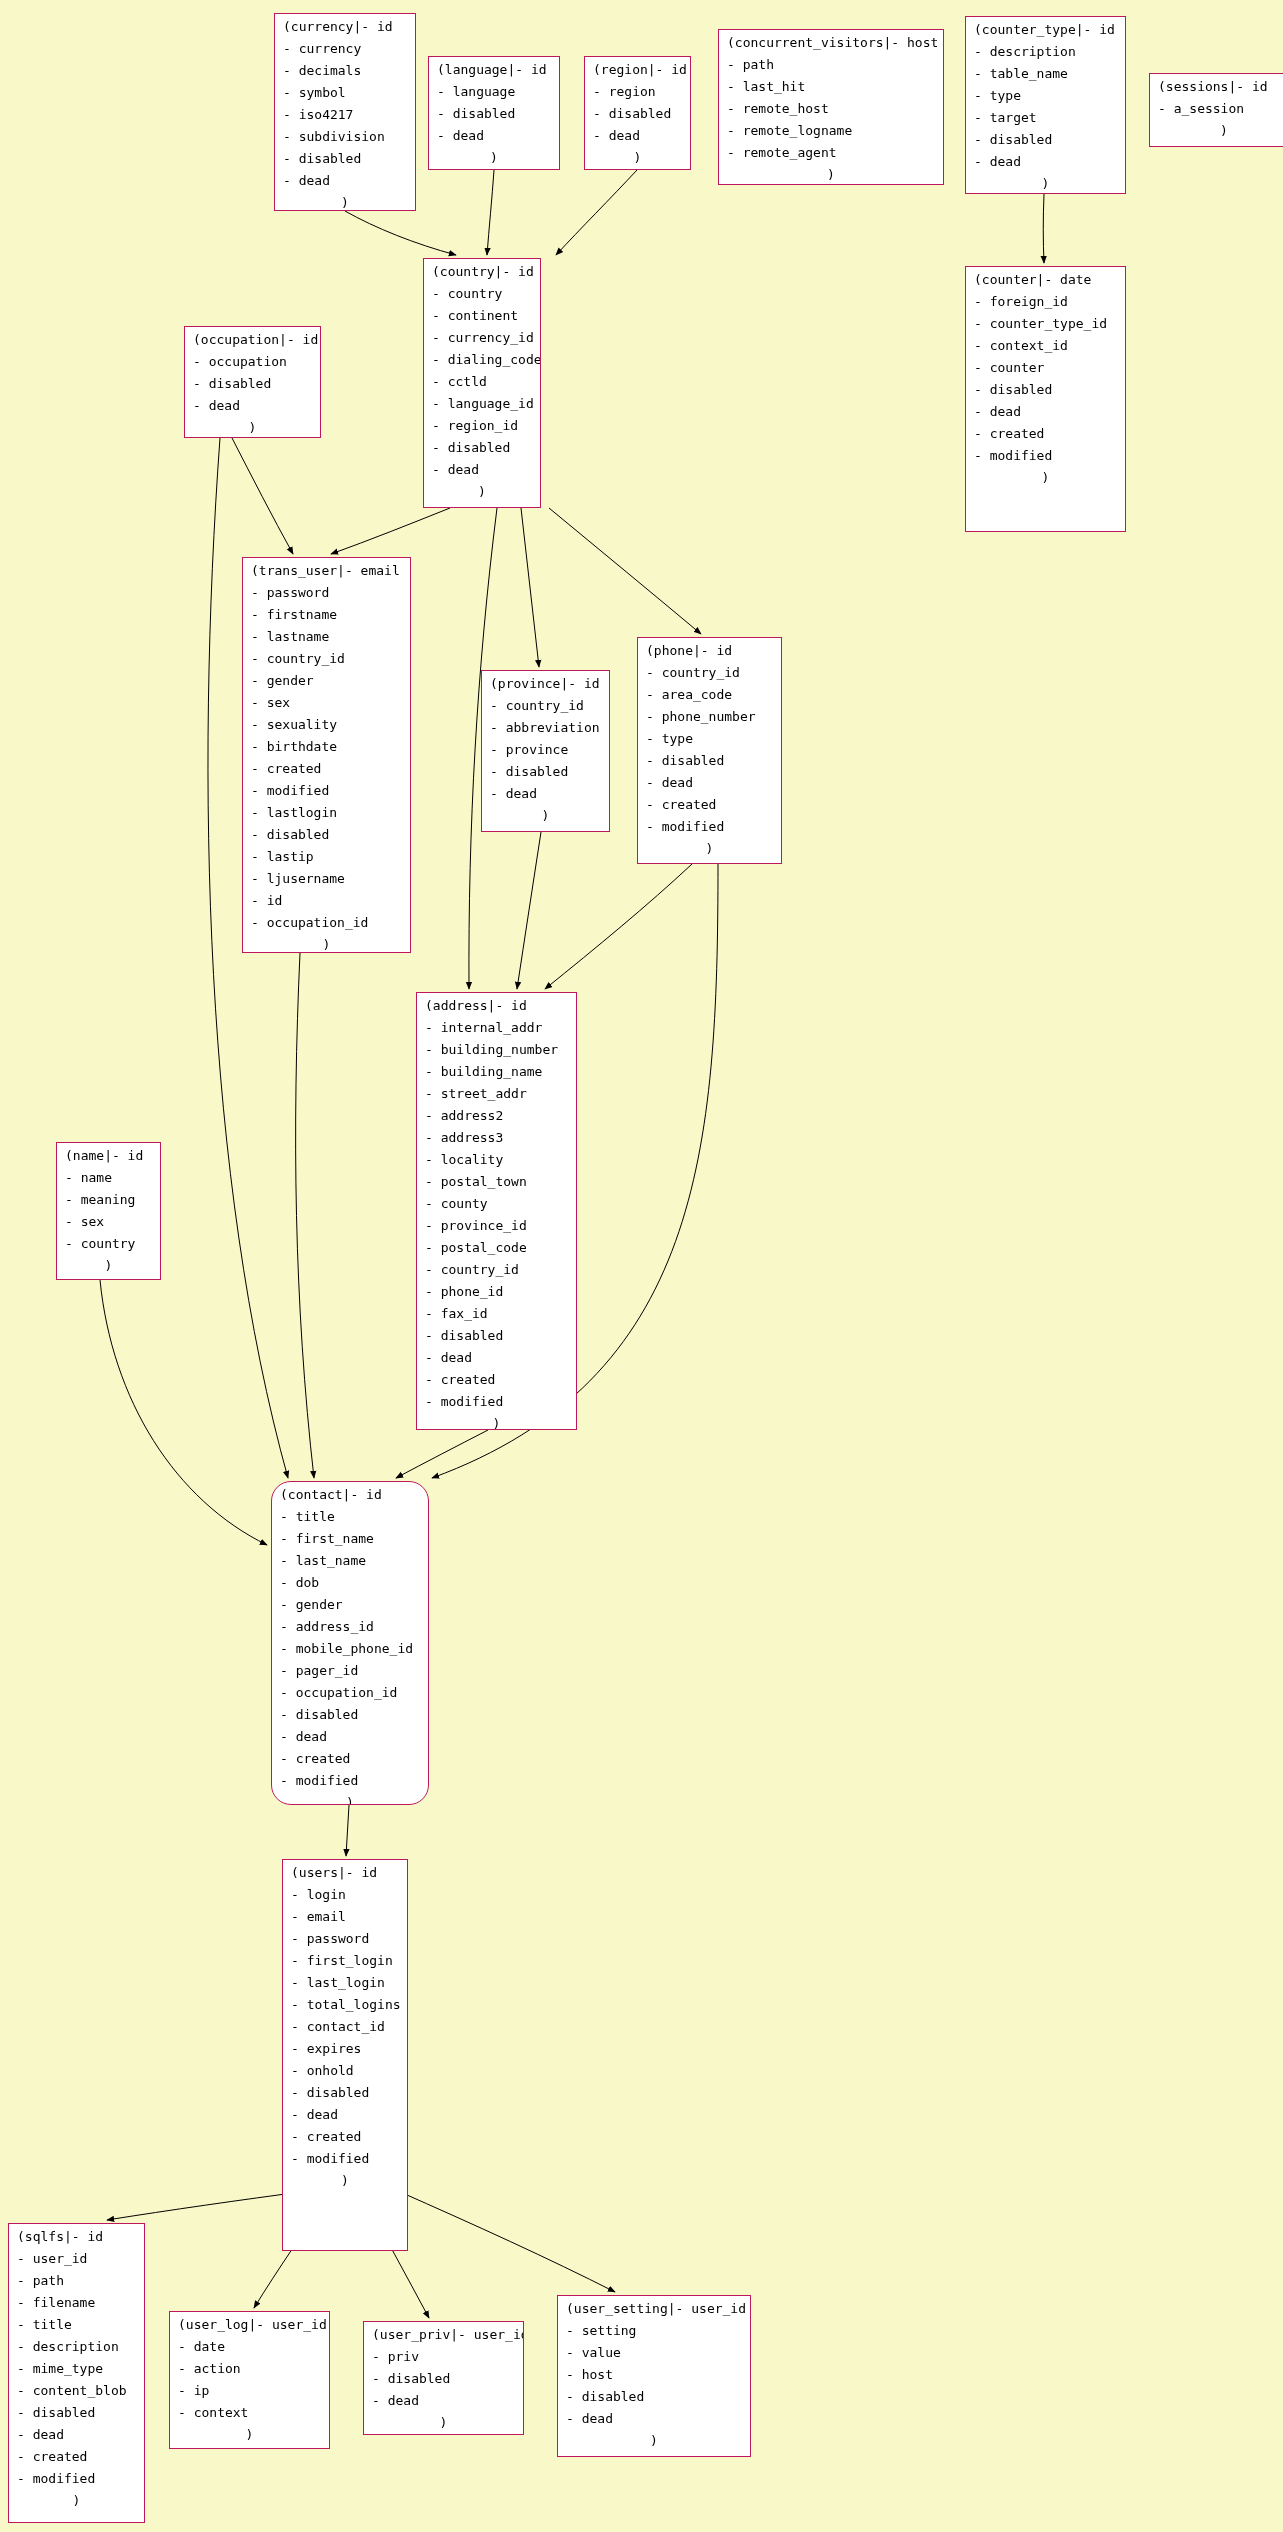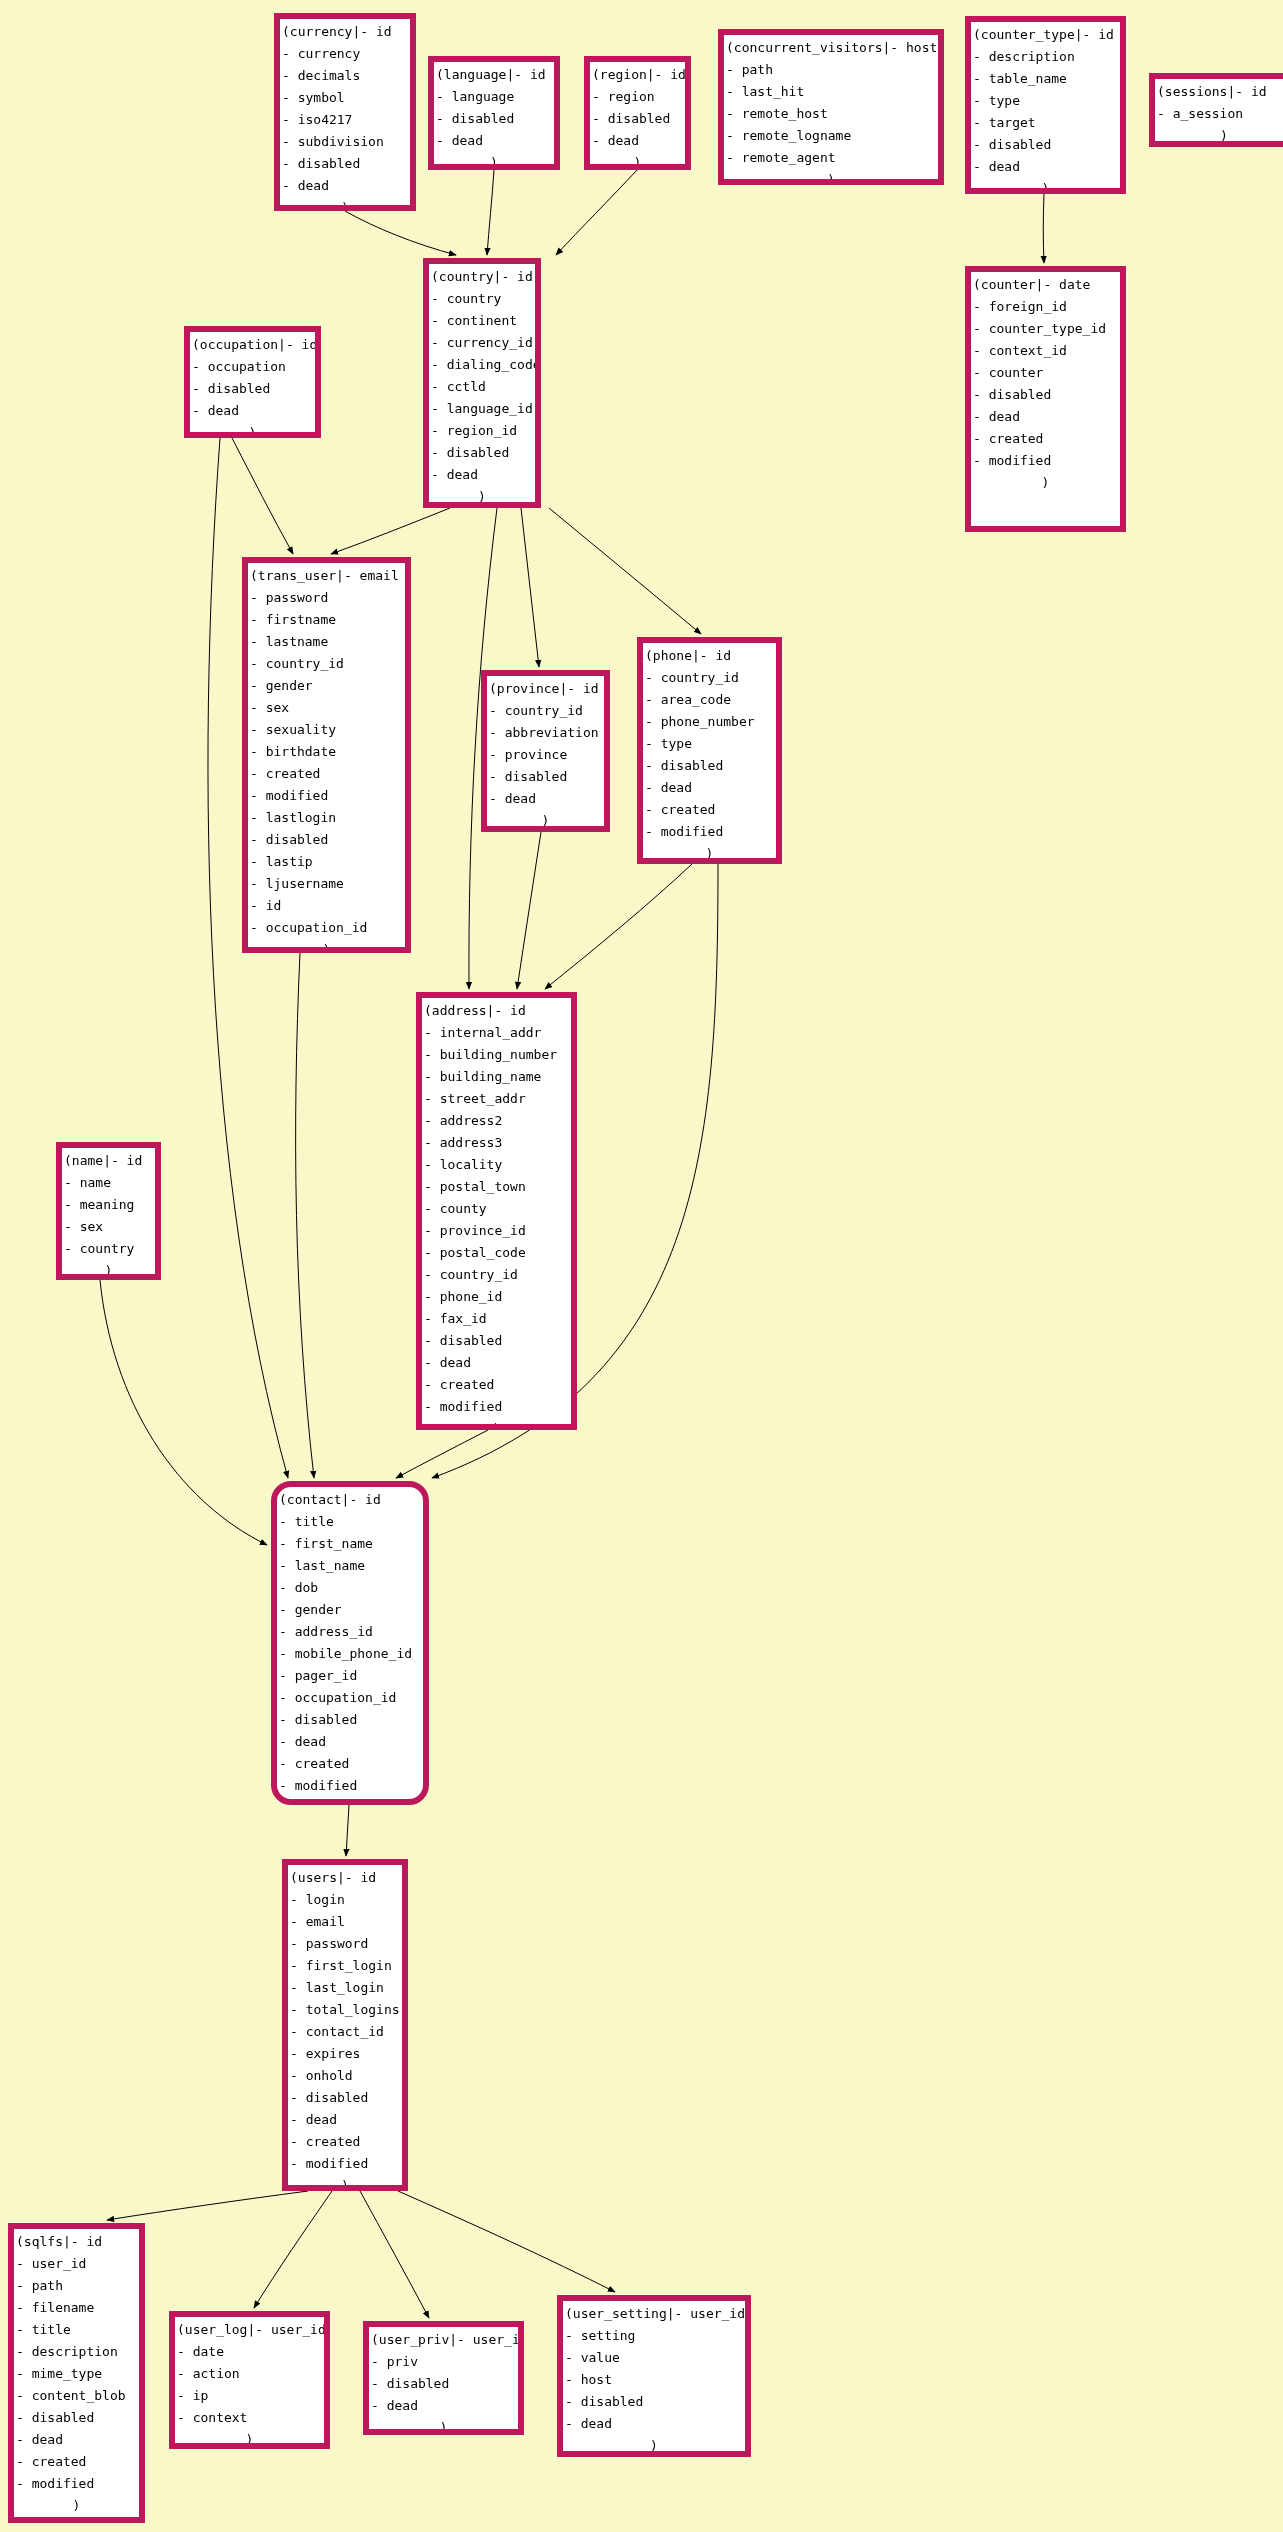--- a/index.html
+++ b/index.html
@@ -21,23 +21,23 @@
     height: 2532px;
   }
   .edge {
     fill: none;
     stroke: #000000;
     stroke-width: 1;
   }
   .node {
     position: absolute;
     background: #ffffff;
-    border: 6px solid #be185d;
+    border: 1px solid #be185d;
     box-sizing: border-box;
-    padding: 2px 2px;
+    padding: 2px 8px;
     font-size: 13px;
     line-height: 22px;
     color: #000000;
     white-space: nowrap;
     overflow: hidden;
   }
   .line { height: 22px; }
   .line.close { text-align: center; }
 </style>
 </head>
@@ -237,21 +237,21 @@
         <div class="line field">- address_id</div>
         <div class="line field">- mobile_phone_id</div>
         <div class="line field">- pager_id</div>
         <div class="line field">- occupation_id</div>
         <div class="line field">- disabled</div>
         <div class="line field">- dead</div>
         <div class="line field">- created</div>
         <div class="line field">- modified</div>
         <div class="line close">)</div>
       </div>
-      <div class="node" style="left: 282px; top: 1859px; width: 126px; height: 332px;">
+      <div class="node" style="left: 282px; top: 1859px; width: 126px; height: 392px;">
         <div class="line title">(users|- id</div>
         <div class="line field">- login</div>
         <div class="line field">- email</div>
         <div class="line field">- password</div>
         <div class="line field">- first_login</div>
         <div class="line field">- last_login</div>
         <div class="line field">- total_logins</div>
         <div class="line field">- contact_id</div>
         <div class="line field">- expires</div>
         <div class="line field">- onhold</div>

